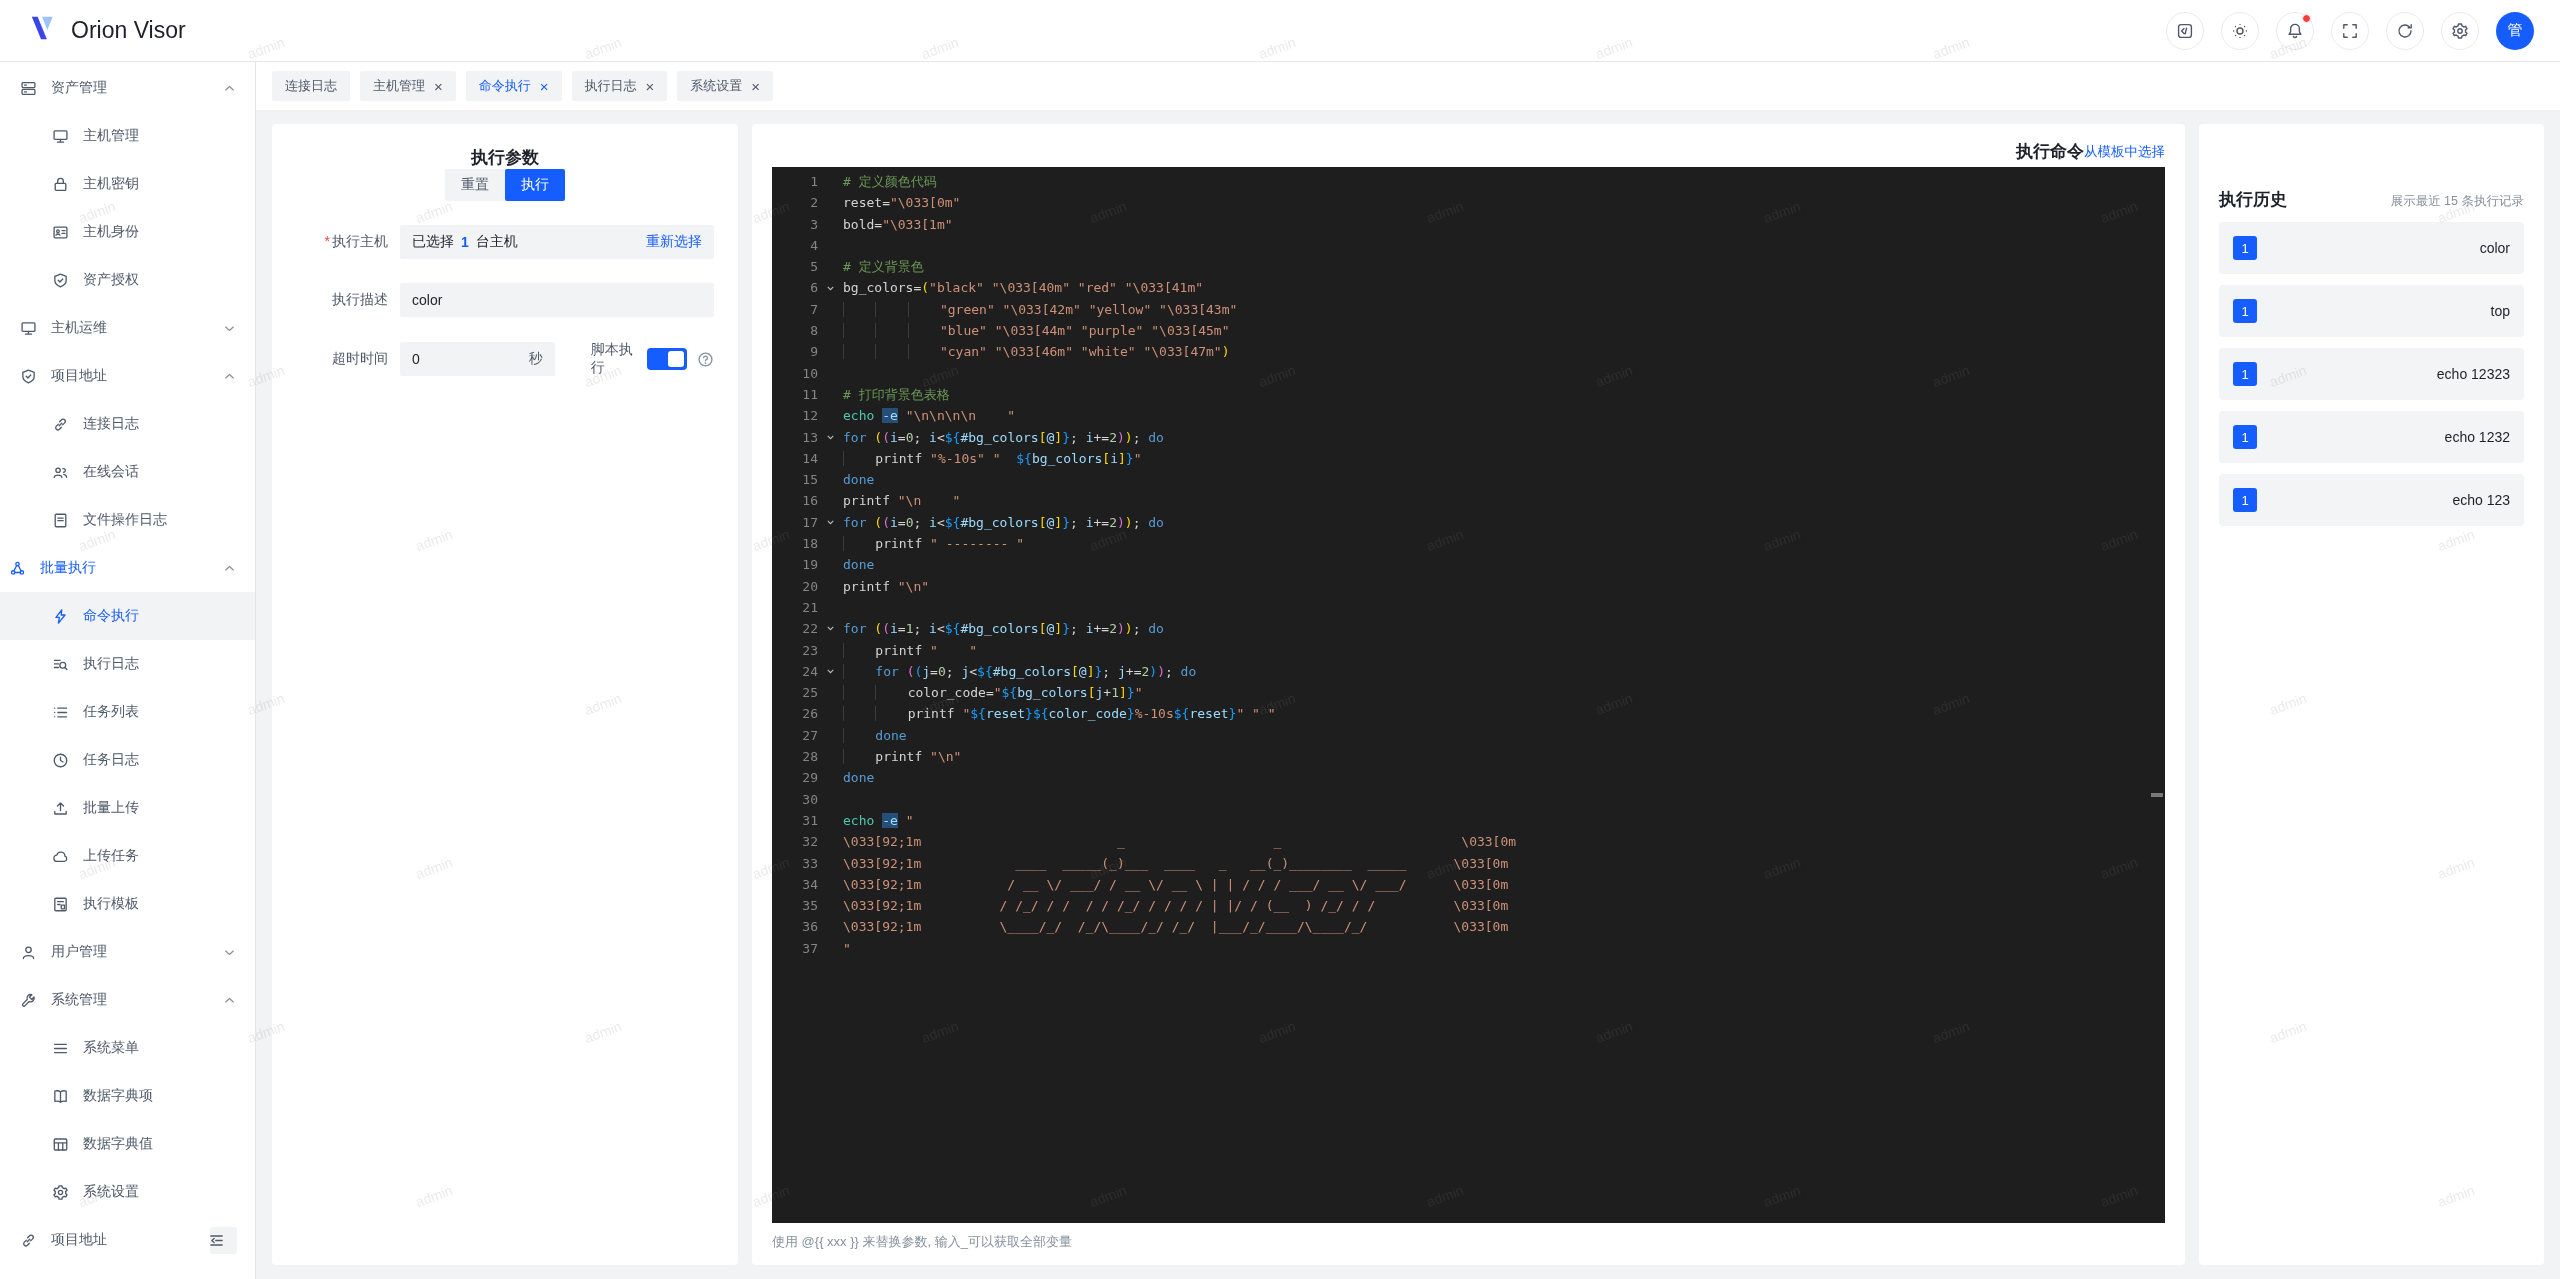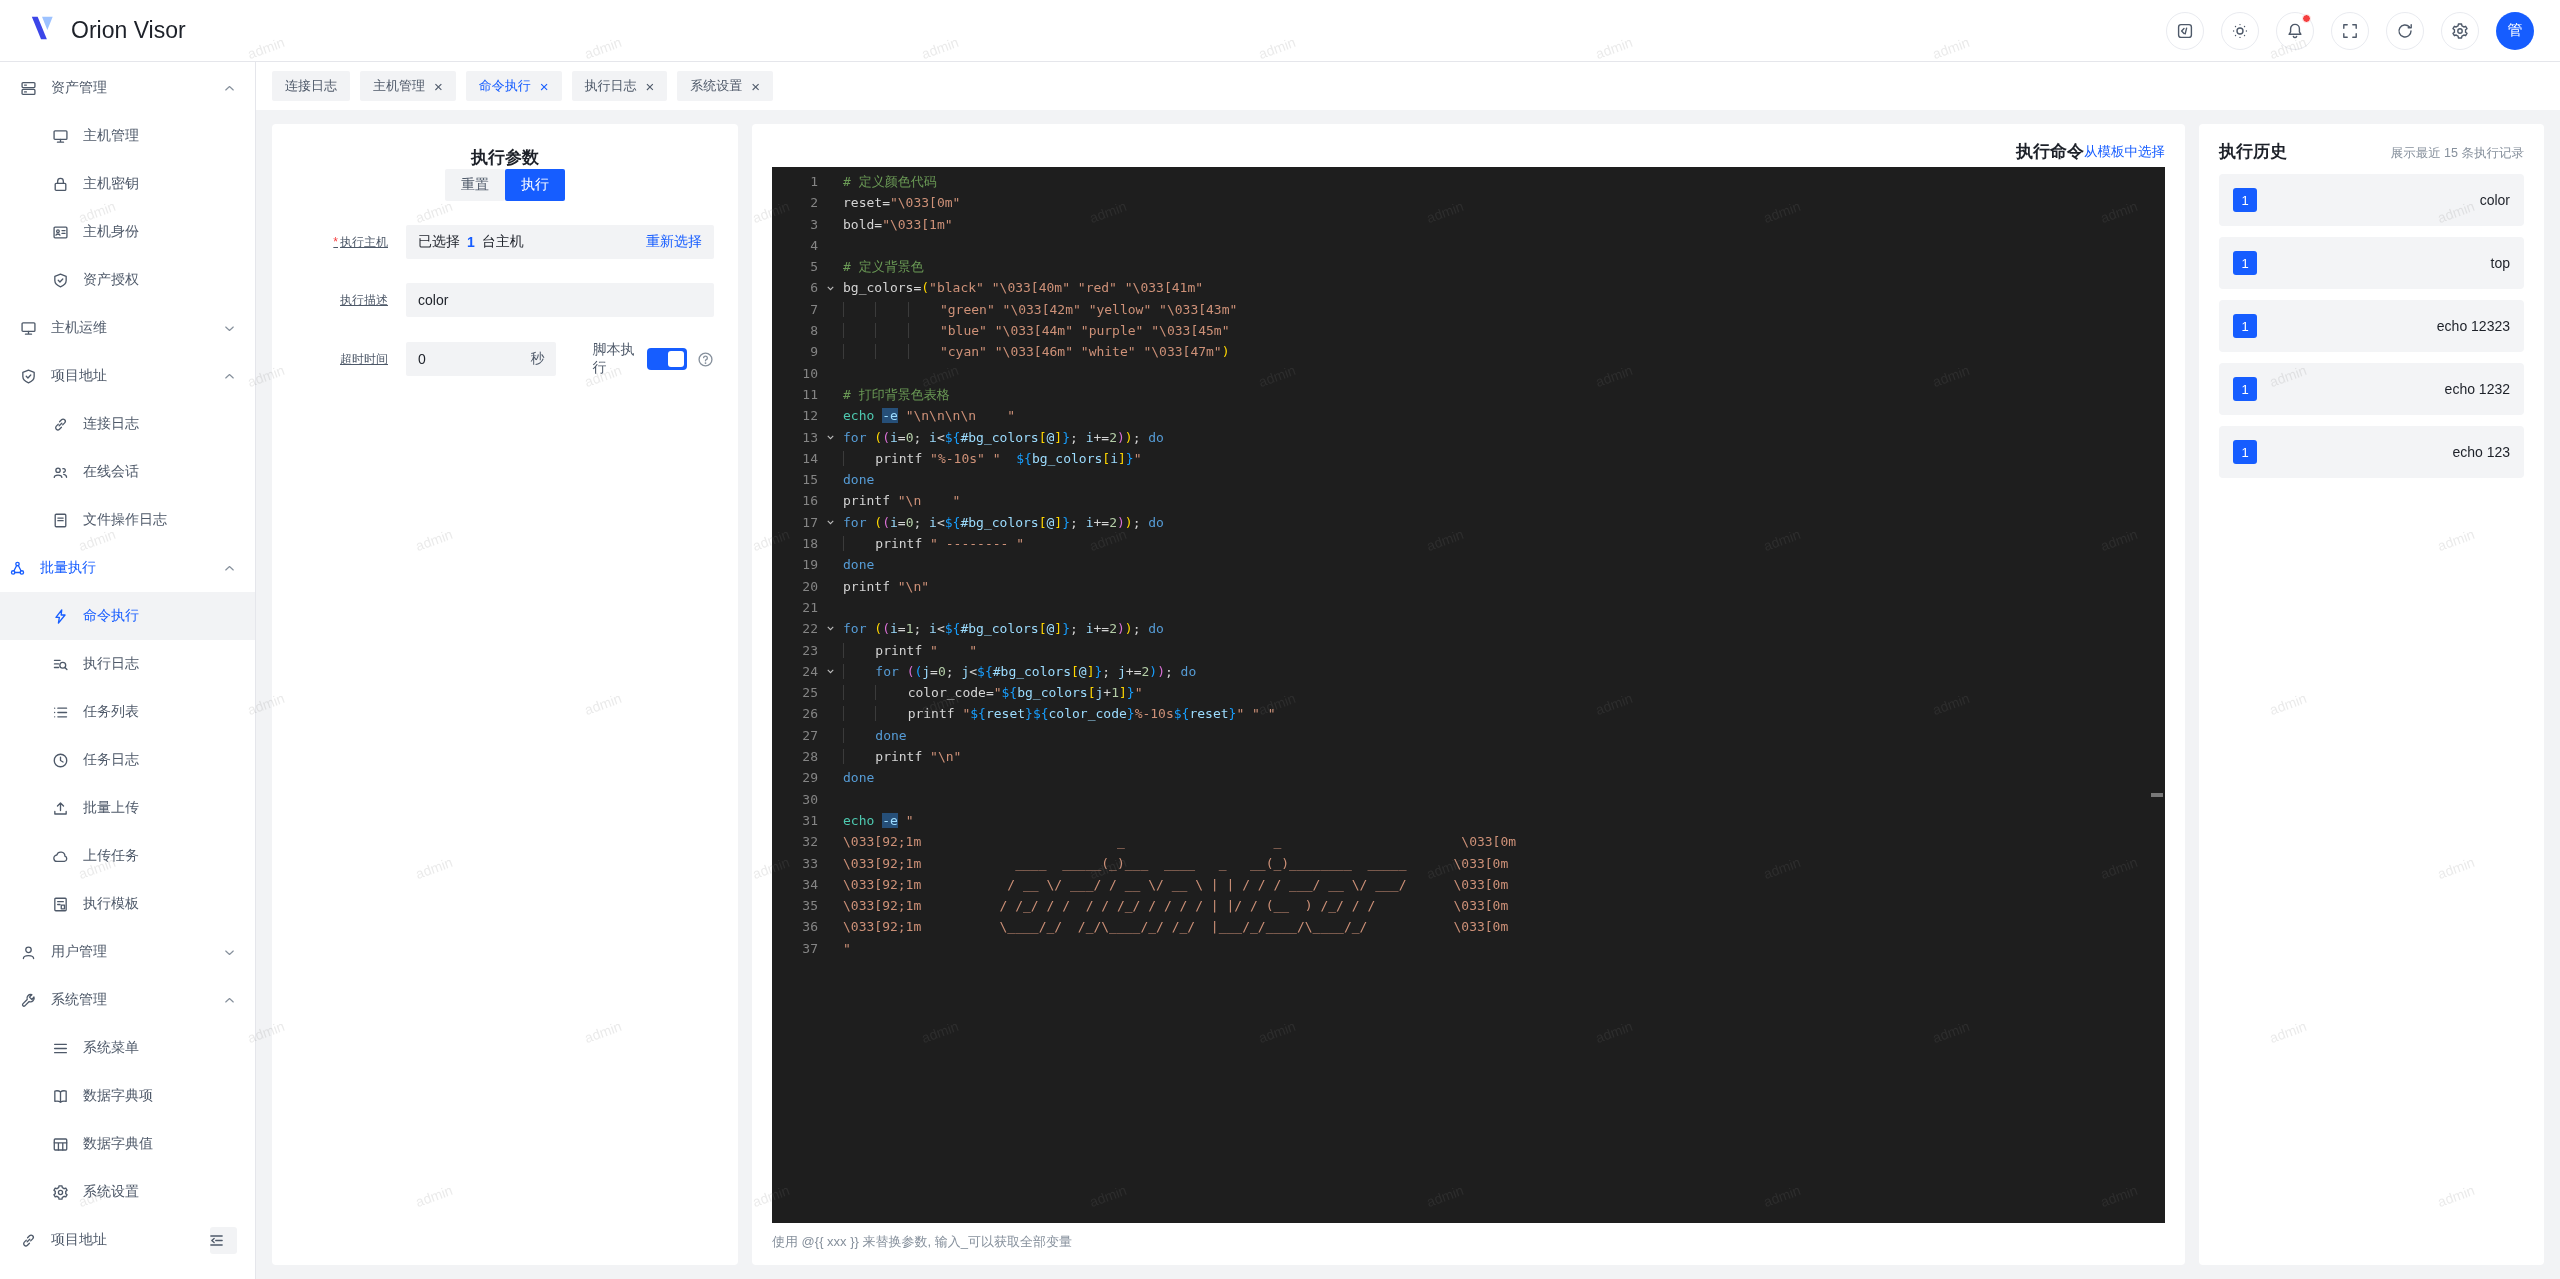--- a/index.html
+++ b/index.html
@@ -47,21 +47,21 @@
 
   
   .card.params { width:466px; padding:22px 24px; flex-shrink:0; }
   .p-head { display:flex; align-items:center; justify-content:center;flex-direction:column; }
   .p-title { font-size:17px; font-weight:bold; color:#1D2129; }
   .btn-group { display:flex; }
   .btn { height:32px; padding:0 16px; border:none; border-radius:2px; font-size:14px; cursor:pointer; }
   .btn.gray { background:#F2F3F5; color:#4E5969; }
   .btn.blue { background:#165DFF; color:#fff; }
   .frow { display:flex; align-items:center; margin-top:24px; }
-  .flabel { width:92px; text-align:right; margin-right:18px; color:#4E5969; font-size:12px; flex-shrink:0; white-space:nowrap;text-decoration:underline; }
+  .flabel { width:92px; text-align:right; margin-right:12px; color:#4E5969; font-size:14px; flex-shrink:0; white-space:nowrap; }
   .req { color:#F53F3F; margin-right:2px; }
   .gfield { background:#F2F3F5; border-radius:2px; height:34px; display:flex; align-items:center;
             padding:0 12px; font-size:14px; color:#1D2129; }
   .grow { flex:1; }
   input.gfield { border:none; outline:none; width:100%; }
   .host-count { color:#165DFF; font-weight:bold; margin:0 7px; }
   .reselect { margin-left:auto; color:#165DFF; cursor:pointer; }
   .timeout-wrap { width:190px; }
   .timeout-wrap input { background:transparent; border:none; outline:none; width:100%; font-size:14px; color:#1D2129; }
   .suffix { color:#4E5969; margin-left:8px; }
@@ -88,21 +88,21 @@
   .kw  { color:#569CD6; } .cmd{ color:#4EC9B0; } .var { color:#9CDCFE; }
   .tn  { color:#B5CEA8; } .b1 { color:#FFD700; } .b2  { color:#DA70D6; } .b3 { color:#179FFF; }
   .hl  { background:#264F78; color:#9CDCFE; }
   .gd  { border-left:1px solid #3B3B3B; }
   #ruler-dash { position:absolute; right:2px; top:626px; width:12px; height:4px; background:#787878; }
   .hint { margin-top:10px; font-size:13px; color:#86909C; }
 
   
   .card.history { width:345px; padding:16px 20px; flex-shrink:0; }
   .h-head { display:flex; align-items:baseline; justify-content:space-between; }
-  .h-title { font-size:17px; font-weight:bold; color:#1D2129; }
+  .h-title { font-size:17px; font-weight:bold; color:#1D2129;margin-top:48px; }
   .h-sub { font-size:12.5px; color:#86909C; }
   .hist-item { height:52px; background:#F3F4F6; border-radius:4px; margin-top:11px; display:flex;
                align-items:center; padding:0 14px; cursor:pointer; }
   .hist-badge { min-width:24px; height:24px; border-radius:3px; background:#165DFF; color:#fff;
                 font-size:13px; display:flex; align-items:center; justify-content:center; }
   .hist-cmd { margin-left:auto; font-size:14px; color:#1D2129; }
 
   
   #wm { position:fixed; inset:0; pointer-events:none; z-index:60; overflow:hidden; }
   .wm-t { position:absolute; color:rgba(125,125,125,0.16); font-size:14px;

